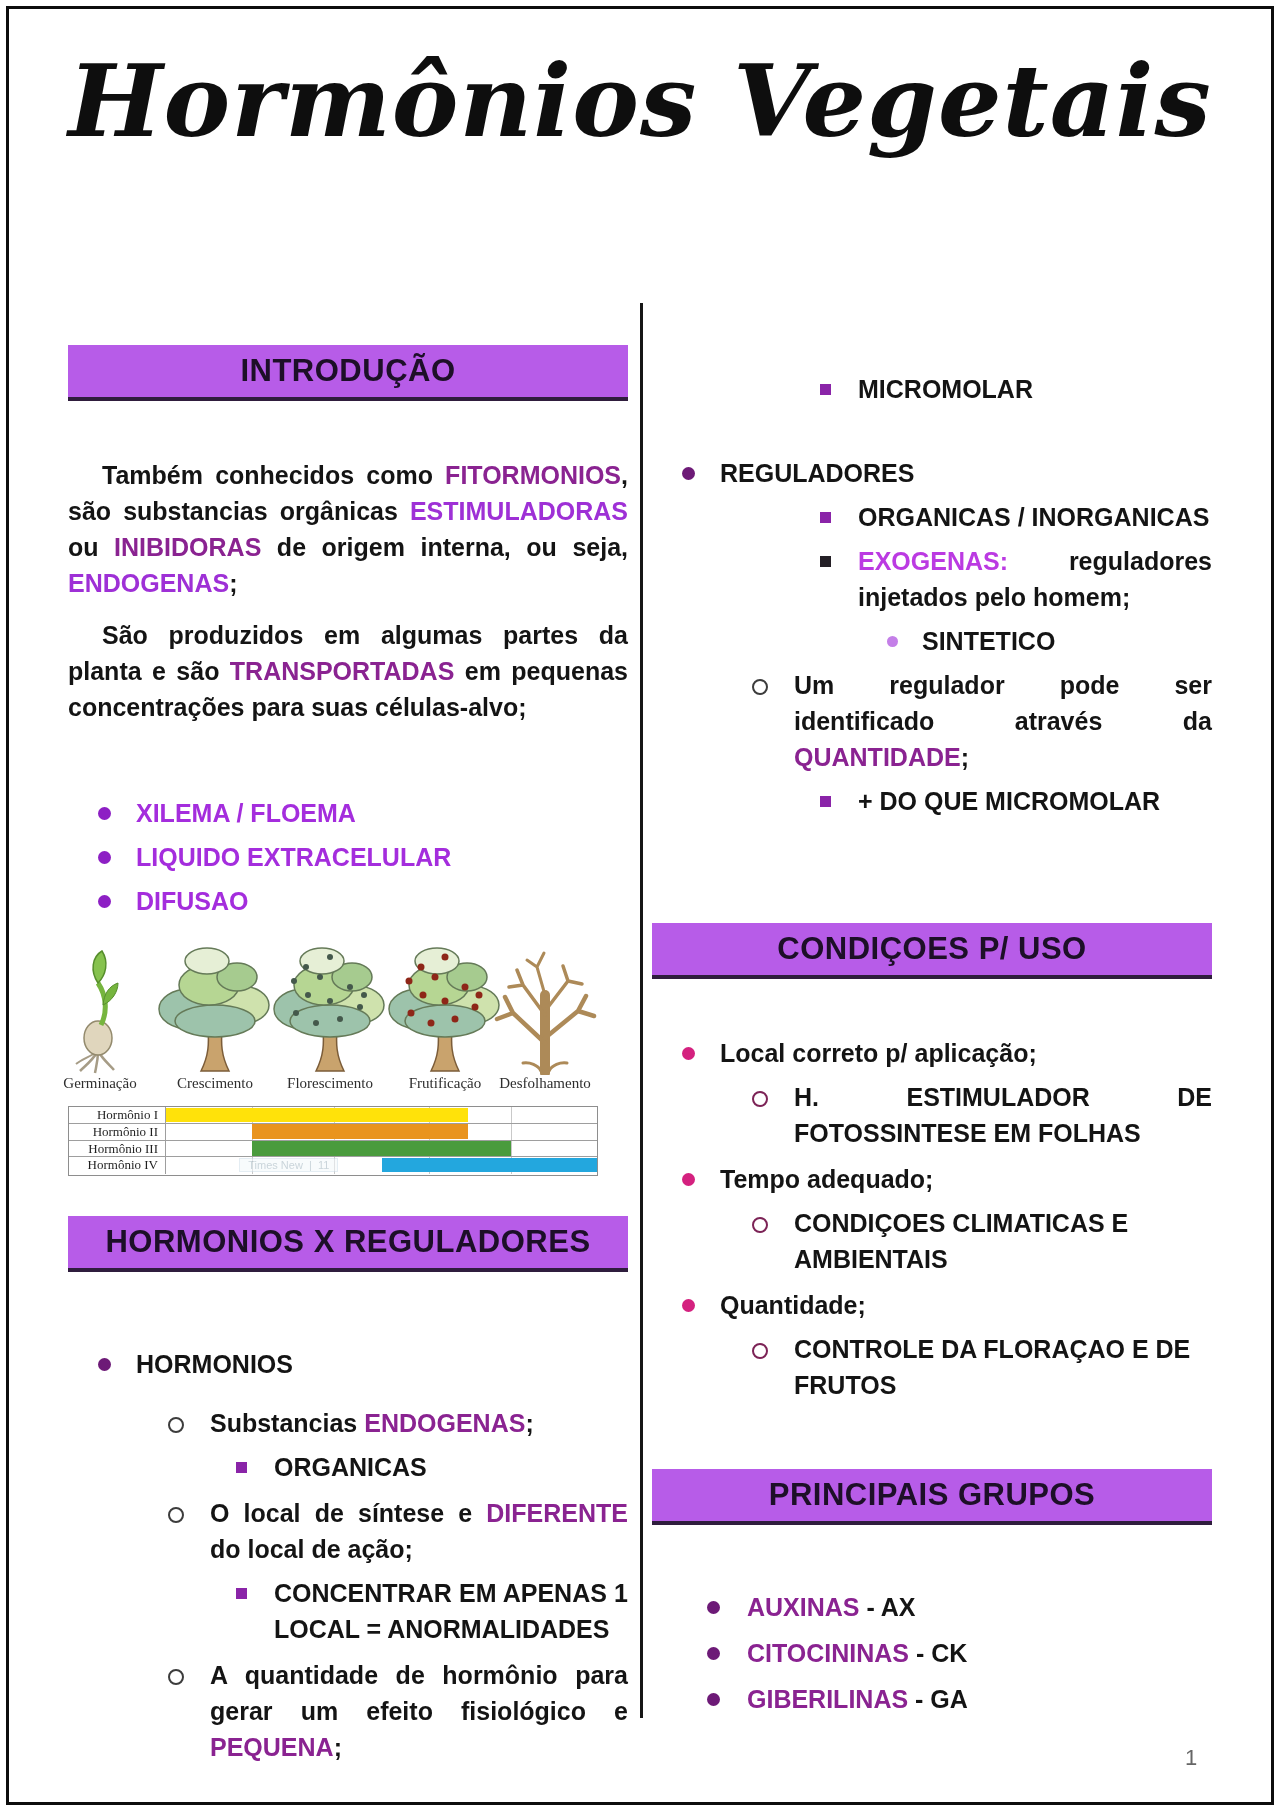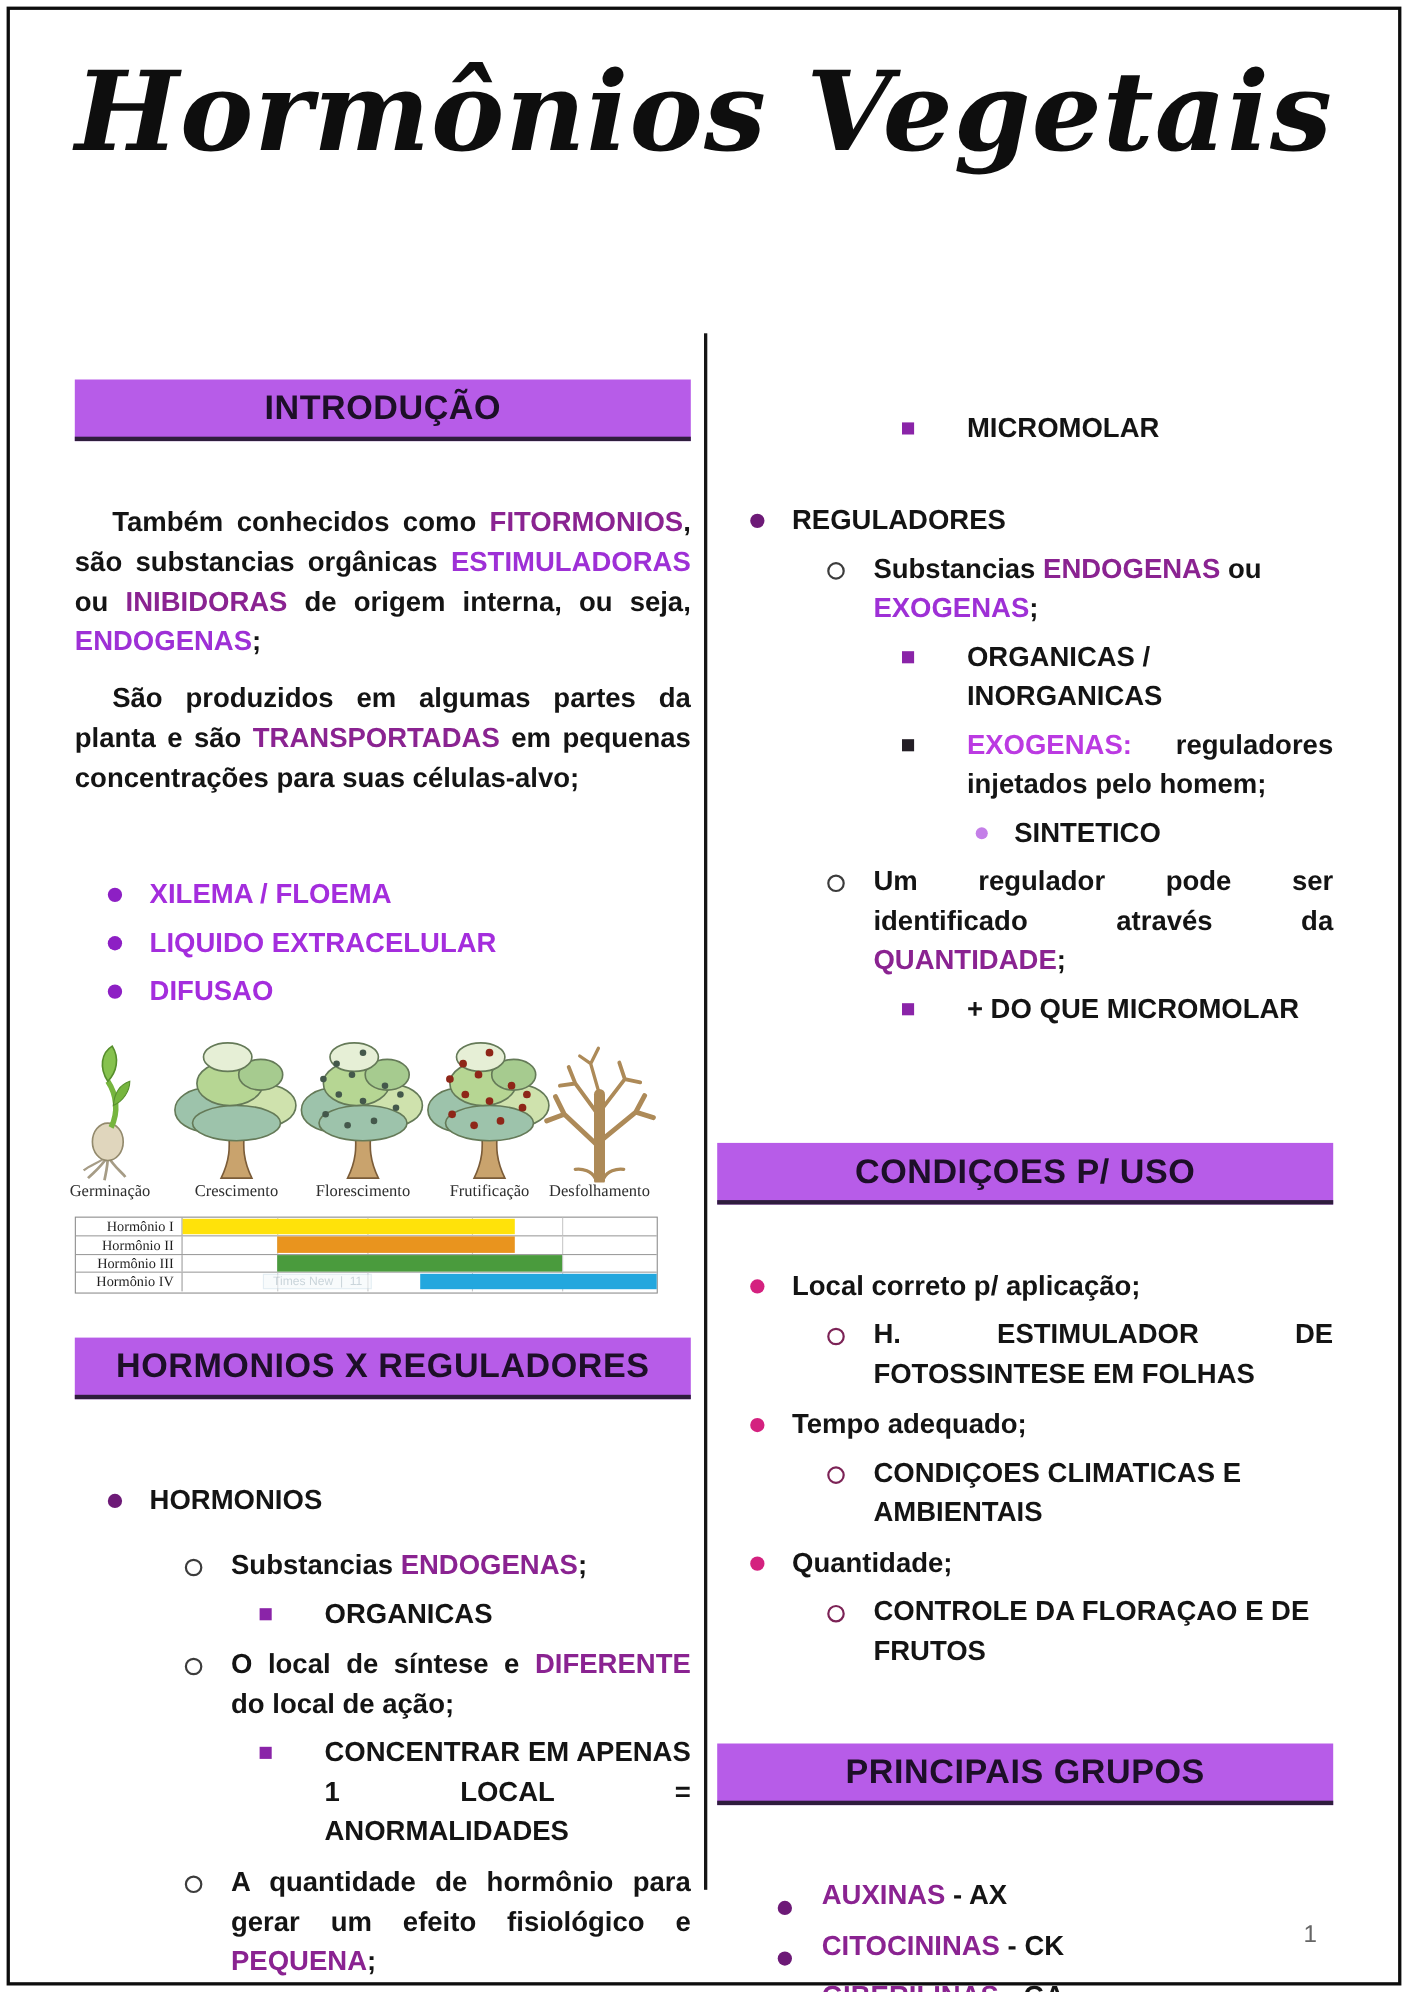--- a/index.html
+++ b/index.html
@@ -30,21 +30,21 @@
   .b-dot{width:13px;height:13px;border-radius:50%;background:#6d1a77;}
   .b-dot-p{width:13px;height:13px;border-radius:50%;background:#8d1fc4;}
   .b-dot-pink{width:13px;height:13px;border-radius:50%;background:#d4217f;}
   .b-dot-lt{width:11px;height:11px;border-radius:50%;background:#c47fe8;margin-top:13px;}
   .b-circ{width:12px;height:12px;border-radius:50%;border:2.5px solid #3c3c3c;background:transparent;}
   .b-circ-m{width:12px;height:12px;border-radius:50%;border:2.5px solid #7c2356;background:transparent;}
   .b-sq{width:11px;height:11px;background:#8a24a8;margin-top:13px;}
   .b-sq-k{width:11px;height:11px;background:#241f26;margin-top:13px;}
   .ind0{padding-left:30px;} .ind0 .bullet{margin-right:25px;}
   .ind1{padding-left:100px;} .ind1 .bullet{margin-right:26px;}
-  .ind2{padding-left:168px;gap:21px;} .ind2 .bullet{margin-right:27px;}
+  .ind2{padding-left:168px;} .ind2 .bullet{margin-right:27px;}
   .ind3{padding-left:235px;justify-content:space-between;} .ind3 .bullet{margin-right:24px;}
   .indg{padding-left:55px;} .indg .bullet{margin-right:27px;}
   .blist{margin-top:70px;}
   .blist .txt{color:#a42ddd;font-weight:bold;}
   .nlist{margin-top:74px;}
   .mt-micro{margin-top:26px;} .mt-reg{margin-top:48px;}
   .figure{position:relative;margin-top:24px;height:155px;}
   .stage-label{position:absolute;top:132px;transform:translateX(-50%);
                font-family:"Liberation Serif",serif;font-size:15px;color:#2e2e2e;white-space:nowrap;}
   .gantt{position:relative;margin-top:8px;width:530px;height:70px;border:1.5px solid #8e8e8e;box-sizing:border-box;}
@@ -56,21 +56,21 @@
   .g-area{position:absolute;left:97px;right:0;top:0;height:100%;}
   .g-grid{position:absolute;top:0;height:100%;width:1px;background:#c9c9c9;}
   .g-bar{position:absolute;top:0.5px;height:14.5px;}
   .g-mark{position:absolute;left:17%;top:1px;font-size:11px;color:#9fb3bd;opacity:0.55;
           border:1px solid #cfe0ea;padding:0 8px;background:#f3f8fb;white-space:nowrap;}
   .secbar.sb2{margin-top:40px;}
   .secbar.sb-cond{margin-top:104px;}
   .secbar.sb-grp{margin-top:66px;}
   .condlist{margin-top:56px;}
   .grplist{margin-top:64px;}
-  .grplist .li{margin-bottom:10px;align-items:flex-end;}
+  .grplist .li{margin-bottom:10px;}
   .pagenum{position:absolute;left:1185px;top:1745px;font-size:22px;color:#666;}
   svg{display:block;}
 </style>
 </head>
 <body>
 
 <div class="page">
   <div class="frame"></div>
 
   <div class="title">Hormônios Vegetais</div>
@@ -271,24 +271,20 @@
 
     <div class="li ind2 mt-micro">
       <span class="bullet b-sq"></span>
       <div class="txt hd">MICROMOLAR</div>
     </div>
 
     <div class="li ind0 mt-reg">
       <span class="bullet b-dot"></span>
       <div class="txt hd">REGULADORES</div>
     </div>
-    <div class="li ind1">
-      <span class="bullet b-circ"></span>
-      <div class="txt"><span>Substancias </span><span class="hd">ENDOGENAS</span><span> ou </span><span class="hb">EXOGENAS</span><span>;</span></div>
-    </div>
     <div class="li ind2">
       <span class="bullet b-sq"></span>
       <div class="txt hb">ORGANICAS / INORGANICAS</div>
     </div>
     <div class="li ind2 just">
       <span class="bullet b-sq-k"></span>
       <div class="txt"><span class="hx">EXOGENAS:</span><span> reguladores injetados pelo homem;</span></div>
     </div>
     <div class="li ind3" style="margin-bottom:8px">
       <span class="bullet b-dot-lt"></span>

